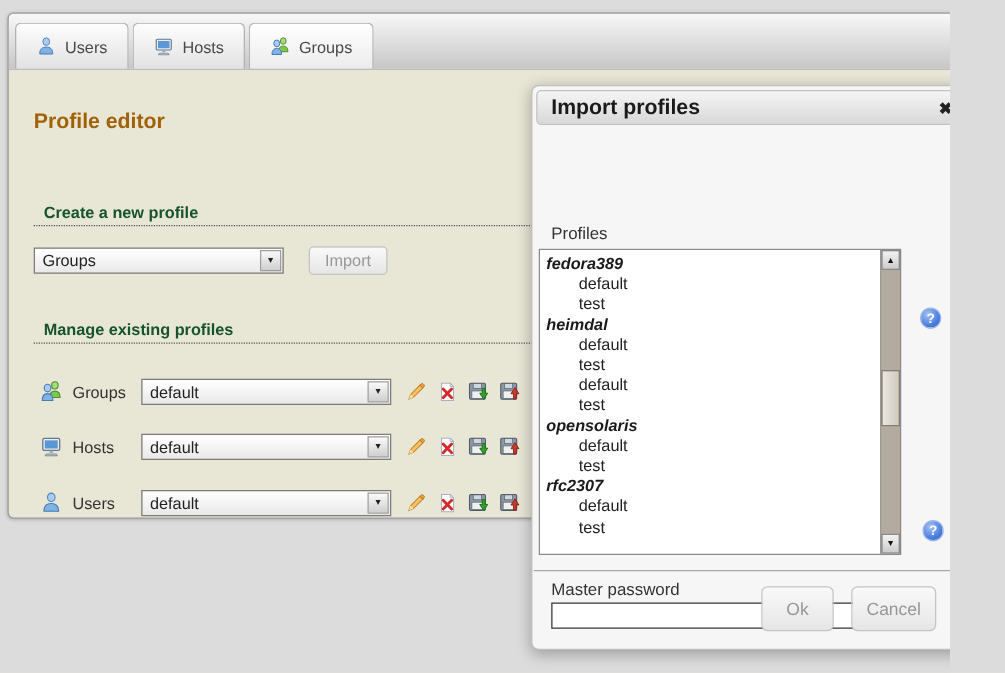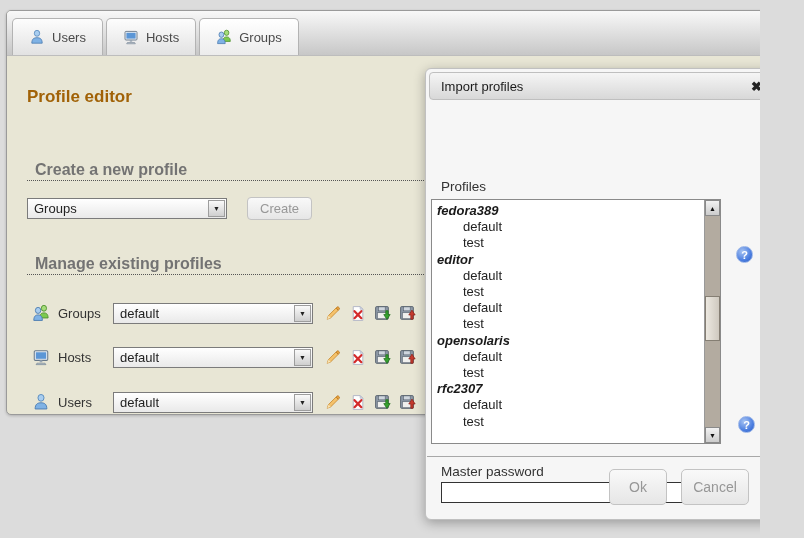--- a/index.html
+++ b/index.html
@@ -29,21 +29,21 @@
   .tab.active { background:linear-gradient(#ffffff, #ececec); }
   .tab-label { font-size:13px; color:#4a4a4a; }
   .i16 { width:16px; height:16px; }
   .i17 { width:17px; height:17px; }
   .i18 { width:18px; height:18px; }
   .page-title { position:absolute; left:20px; top:76px; font-size:17px; font-weight:bold; color:#a16207; }
   .section-heading {
     position:absolute; left:20px; width:755px; height:20px;
     border-bottom:1px dotted #555;
   }
-  .section-heading span { padding-left:8px; font-size:16px; font-weight:bold; color:#737373; }
+  .section-heading span { padding-left:8px; font-size:13px; font-weight:bold; color:#14532d; }
   .heading-create { top:150px; }
   .heading-manage { top:244px; }
   .create-row { position:absolute; left:20px; top:186px; display:flex; align-items:center; gap:20px; }
   
   .fselect {
     width:200px; height:21px; background:linear-gradient(#ffffff,#e9e9e9);
     border:1px solid #7b7b7b; display:flex; align-items:stretch; cursor:pointer;
   }
   .fselect .val { flex:1; padding:2px 6px 0; font-size:13px; color:#222; overflow:hidden; white-space:nowrap; }
   .fselect .arw {
@@ -68,21 +68,21 @@
     position:absolute; left:425px; top:68px; width:353px; height:452px;
     background:#f6f6f6; border:1px solid #c0c0c0; border-radius:6px;
     box-shadow:0 3px 12px rgba(0,0,0,.3);
   }
   .dialog-titlebar {
     position:absolute; left:3px; top:3px; right:3px; height:28px;
     border:1px solid #bfbfbf; border-radius:4px;
     background:linear-gradient(#f5f5f5,#d8d8d8);
     display:flex; align-items:center; padding:0 11px;
   }
-  .dialog-title { flex:1; font-size:13px; font-weight:normal; color:#1a1a1a; }
+  .dialog-title { flex:1; font-size:17px; font-weight:bold; color:#1a1a1a; }
   .dialog-close { font-size:13px; font-weight:bold; color:#222; cursor:pointer; }
   .dlg-label { position:absolute; left:15px; font-size:13.5px; color:#333; }
   .lbl-profiles { top:110px; }
   .lbl-password { top:395px;text-align:center; }
   .listbox {
     position:absolute; left:5px; top:130px; width:290px; height:245px;
     background:#fff; border:1px solid #8a8a8a; overflow:hidden; font-size:13px;
   }
   .list-items { position:absolute; left:0; top:0; right:16px; bottom:0; padding-top:3px; overflow:hidden; }
   .list-items .server  { font-weight:bold; font-style:italic; padding-left:5px;  line-height:16.2px; color:#1a1a1a; }
@@ -194,21 +194,21 @@
 
     <div class="section-heading heading-create">
       <span>Create a new profile</span>
     </div>
 
     <div class="create-row">
       <div class="fselect">
         <span class="val">Groups</span>
         <span class="arw">▼</span>
       </div>
-      <button class="btn create-btn">Create</button>
+      <button class="btn create-btn">Import</button>
     </div>
 
     <div class="section-heading heading-manage">
       <span>Manage existing profiles</span>
     </div>
 
     <div>
         <div class="manage-row" style="top: 291px;">
     <svg class="i18">
             <use href="#sym-group-icon"></use>
@@ -290,21 +290,21 @@
       <span class="dialog-close">✖</span>
     </div>
 
     <div class="dlg-label lbl-profiles">Profiles</div>
 
     <div class="listbox">
       <div class="list-items">
           <div class="server">fedora389</div>
           <div class="profile">default</div>
           <div class="profile">test</div>
-          <div class="server">editor</div>
+          <div class="server">heimdal</div>
           <div class="profile">default</div>
           <div class="profile">test</div>
           <div class="profile">default</div>
           <div class="profile">test</div>
           <div class="server">opensolaris</div>
           <div class="profile">default</div>
           <div class="profile">test</div>
           <div class="server">rfc2307</div>
           <div class="profile">default</div>
           <div class="profile">test</div>

